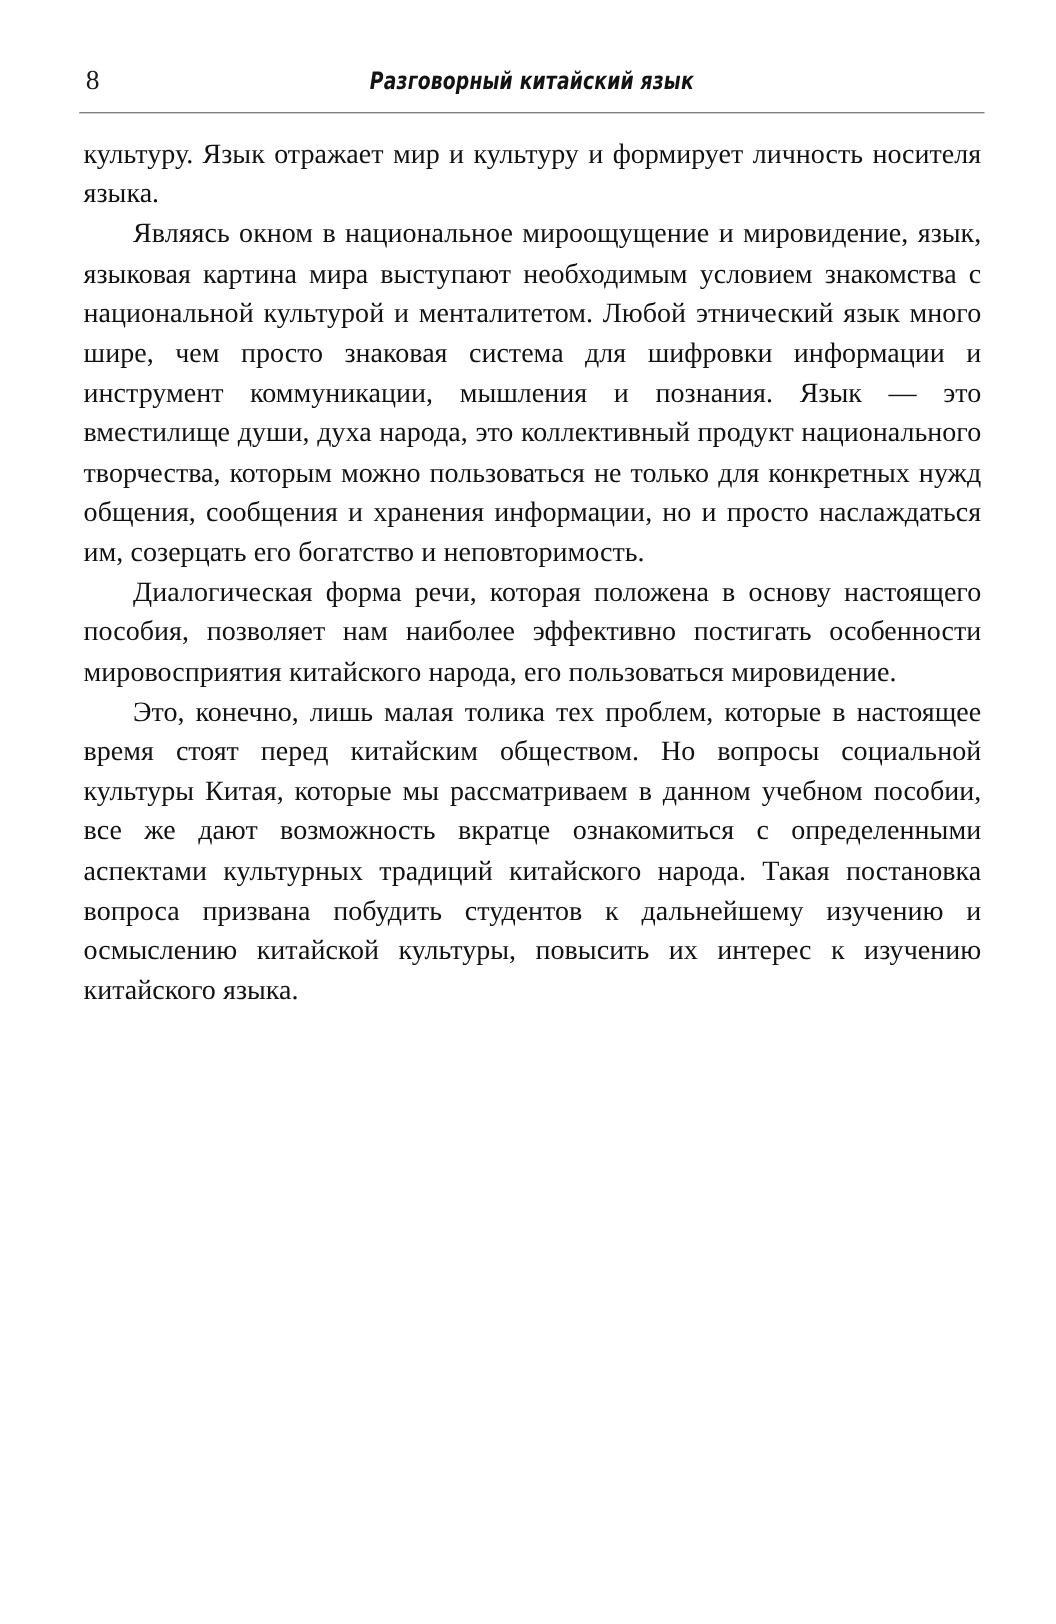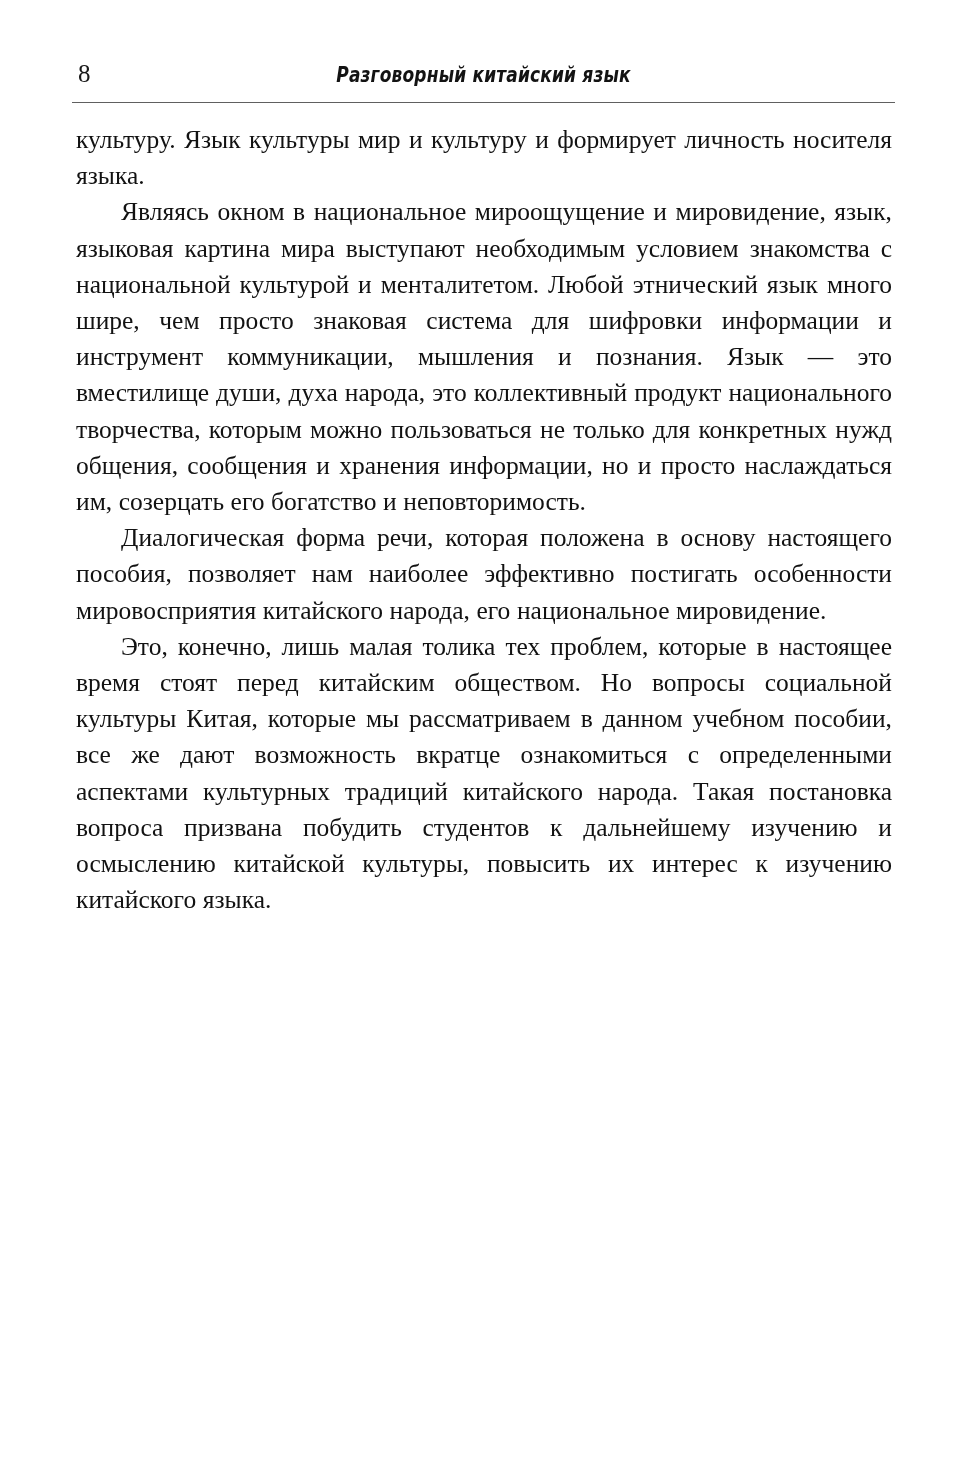--- a/index.html
+++ b/index.html
@@ -100,19 +100,19 @@
 
 <div class="page">
 
   <div class="running-head">
     <div class="folio">8</div>
     <div class="head-title">Разговорный китайский язык</div>
     <div class="head-rule"></div>
   </div>
 
   <div class="text-column">
-    <p class="para no-indent">культуру. Язык культуры мир и культуру и формирует личность носителя языка.</p>
+    <p class="para no-indent">культуру. Язык отражает мир и культуру и формирует личность носителя языка.</p>
     <p class="para">Являясь окном в национальное мироощущение и мировидение, язык, языковая картина мира выступают необходимым условием знакомства с национальной культурой и менталитетом. Любой этнический язык много шире, чем просто знаковая система для шифровки информации и инструмент коммуникации, мышления и познания. Язык — это вместилище души, духа народа, это коллективный продукт национального творчества, которым можно пользоваться не только для конкретных нужд общения, сообщения и хранения информации, но и просто наслаждаться им, созерцать его богатство и неповторимость.</p>
-    <p class="para">Диалогическая форма речи, которая положена в основу настоящего пособия, позволяет нам наиболее эффективно постигать особенности мировосприятия китайского народа, его национальное мировидение.</p>
+    <p class="para">Диалогическая форма речи, которая положена в основу настоящего пособия, позволяет нам наиболее эффективно постигать особенности мировосприятия китайского народа, его пользоваться мировидение.</p>
     <p class="para">Это, конечно, лишь малая толика тех проблем, которые в настоящее время стоят перед китайским обществом. Но вопросы социальной культуры Китая, которые мы рассматриваем в данном учебном пособии, все же дают возможность вкратце ознакомиться с определенными аспектами культурных традиций китайского народа. Такая постановка вопроса призвана побудить студентов к дальнейшему изучению и осмыслению китайской культуры, повысить их интерес к изучению китайского языка.</p>
   </div>
 
 </div>
 
 </body></html>

